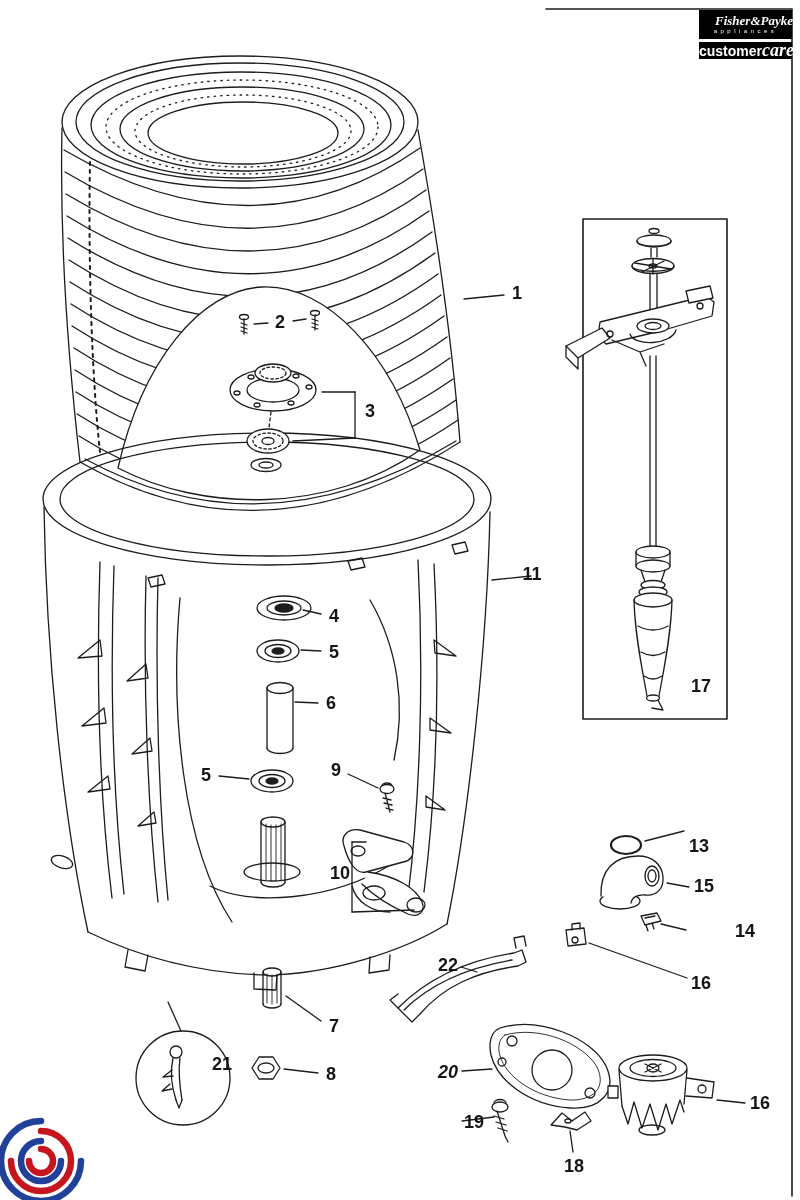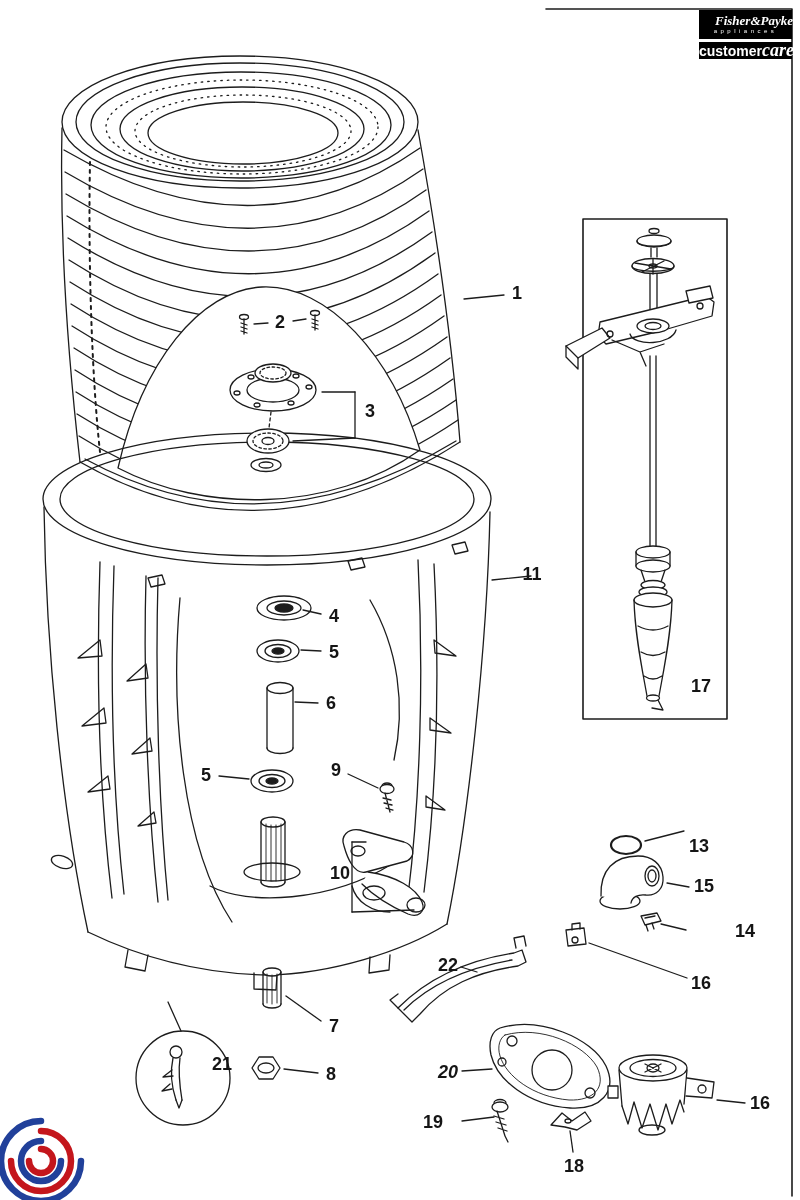--- a/index.html
+++ b/index.html
@@ -354,21 +354,21 @@
       <div class="callout" style="left: 336px; top: 770px;">9</div>
       <div class="callout" style="left: 340px; top: 873px;">10</div>
       <div class="callout" style="left: 532px; top: 574px;">11</div>
       <div class="callout" style="left: 701px; top: 686px;">17</div>
       <div class="callout" style="left: 699px; top: 827px; margin-top: 19px;">13</div>
       <div class="callout" style="left: 704px; top: 886px;">15</div>
       <div class="callout" style="left: 701px; top: 931px; margin-left: 44px;">14</div>
       <div class="callout" style="left: 701px; top: 983px;">16</div>
       <div class="callout" style="left: 760px; top: 1103px;">16</div>
       <div class="callout" style="left: 574px; top: 1166px; text-align: right;">18</div>
-      <div class="callout" style="left: 433px; top: 1122px;">19</div>
+      <div class="callout" style="left: 474px; top: 1122px;">19</div>
       <div class="callout" style="left: 448px; top: 1072px; font-style: italic;">20</div>
       <div class="callout" style="left: 212px; top: 1064px; margin-left: 10px;">21</div>
       <div class="callout" style="left: 448px; top: 965px;">22</div>
       <div class="callout" style="left: 334px; top: 1026px;">7</div>
       <div class="callout" style="left: 331px; top: 1074px;">8</div>
     </div>
 
   <div class="brand-box">
     <div class="brand-line1">Fisher&amp;Paykel</div>
     <div class="brand-line2">appliances</div>

